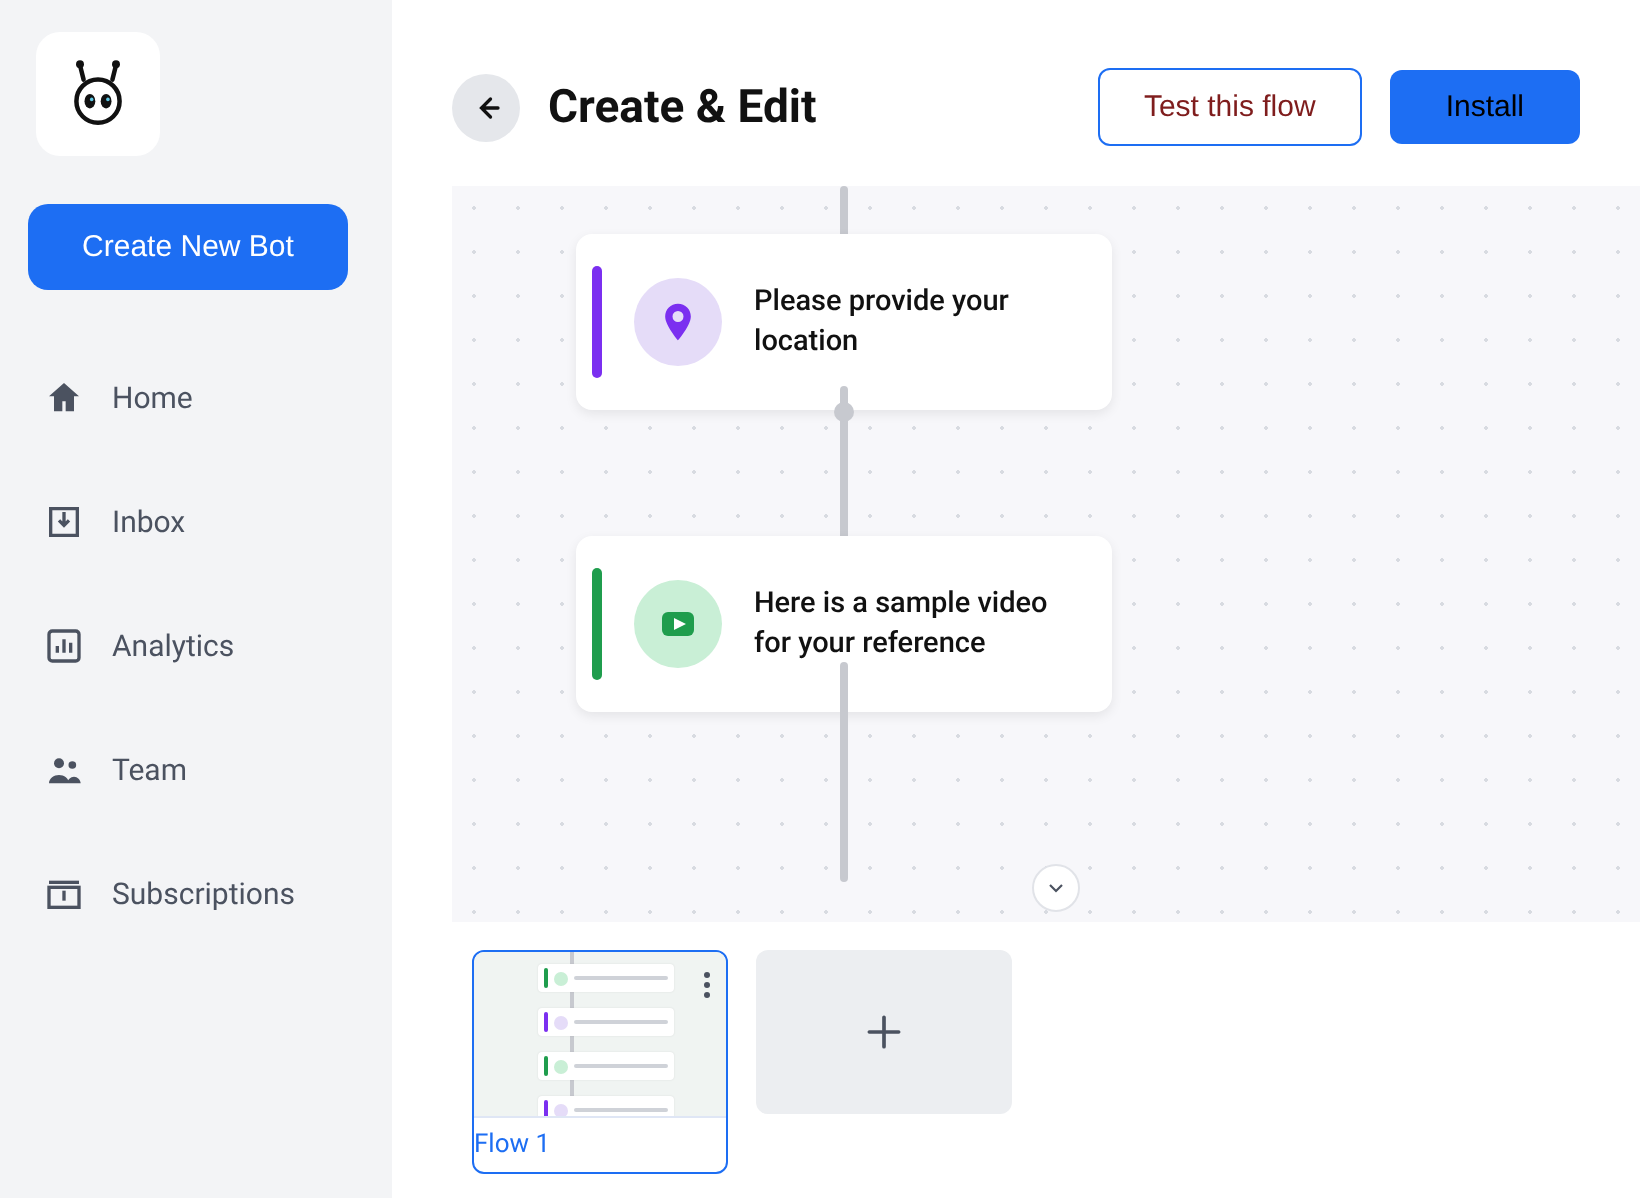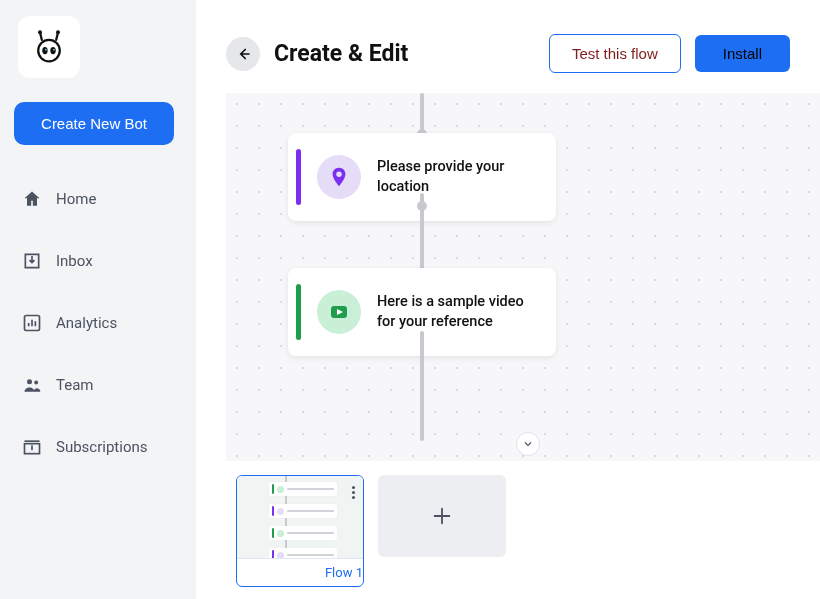--- a/index.html
+++ b/index.html
@@ -98,21 +98,21 @@
   }
   .thumb {
     width: 128px; border: 1.5px solid #1d6ef3; border-radius: 6px;
     background: #fff; cursor: pointer; position: relative;
   }
   .thumb-preview {
     height: 82px; background: #f0f4f2; position: relative; border-radius: 5px 5px 0 0;
     overflow: hidden;
   }
   .thumb-label {
-    text-align: right; font-size: 13px; color: #1d6ef3; padding: 6px 0;
+    text-align: left; font-size: 13px; color: #1d6ef3; padding: 6px 0;
     border-top: 1px solid #dfe6f5;
   }
   .kebab {
     position: absolute; top: 6px; right: 4px; display:flex; flex-direction:column; gap:2px;
     padding: 4px; cursor: pointer;
   }
   .kebab span { width:3px; height:3px; background:#4b5260; border-radius:50%; }
   .add-thumb {
     width: 128px; height: 82px; background: #eceef1; border-radius: 6px;
     display:flex; align-items:center; justify-content:center; cursor:pointer;
@@ -194,21 +194,21 @@
     </button>
     <h1 class="page-title">Create &amp; Edit</h1>
     <button class="btn-outline">Test this flow</button>
     <button class="btn-primary">Install</button>
   </div>
 
   <div class="canvas">
     <div class="connector" style="top:0; height:40px;"></div>
     <div class="dot" style="top:36px;"></div>
 
-    <div class="card" style="left:62px; top:40px;">
+    <div class="card" style="left:62px; top:24px;">
       <div class="card-accent" style="background: rgb(123, 47, 240);"></div>
       <div class="card-icon" style="background: rgb(229, 220, 248);">
         <svg width="22" height="22" viewBox="0 0 24 24">
             <path d="M12 2C8 2 5 5 5 9c0 5 7 13 7 13s7-8 7-13c0-4-3-7-7-7zm0 10a3 3 0 110-6 3 3 0 010 6z" fill="#7b2ff0"></path>
           </svg>
       </div>
       <div class="card-text">Please provide your location</div>
     </div>
 
     <div class="connector" style="top:100px; height:80px;"></div>

